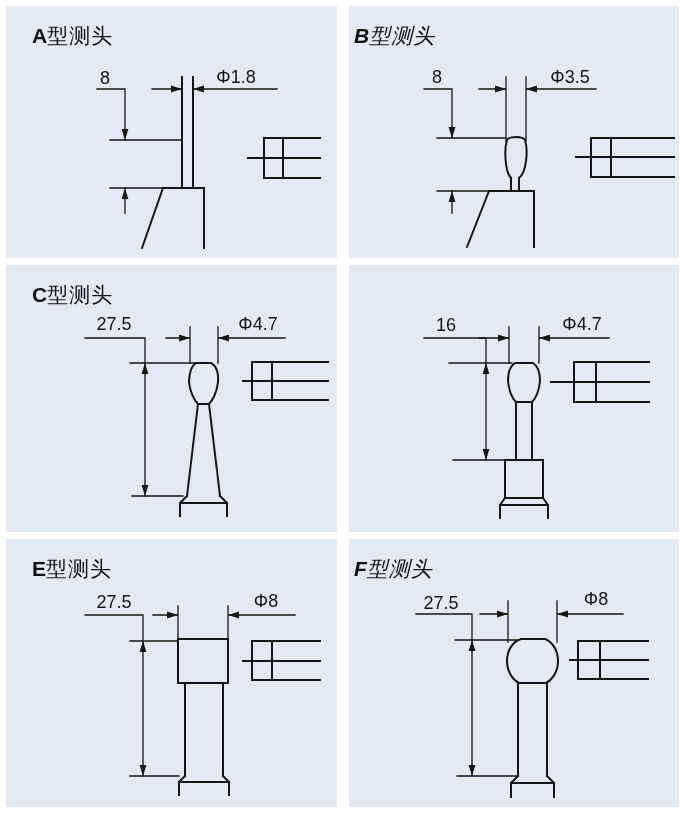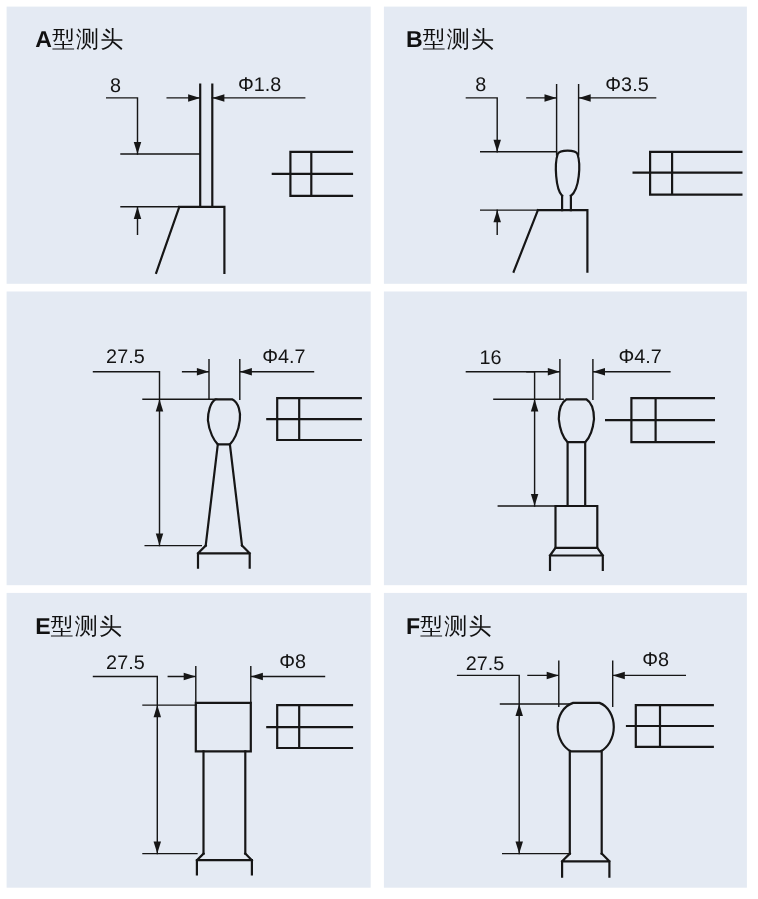--- a/index.html
+++ b/index.html
@@ -21,21 +21,21 @@
   .panel{
     position:relative;
     background:#e4eaf3;
     overflow:hidden;
   }
   .panel h2{
     position:absolute;top:16px;left:26px;margin:0;
     font-size:21px;font-weight:400;color:#111;
     letter-spacing:1px;white-space:nowrap;
   }
-  .panel.panel-right h2{left:20px;}
+  .panel.panel-right h2{left:5px;font-style:italic;}
   .panel h2 .ltr{font-weight:700;letter-spacing:0;}
   .panel svg{position:absolute;top:0;left:0;display:block;}
   .ol{stroke:#161616;stroke-width:2;fill:none;stroke-linecap:square;stroke-linejoin:miter;}
   .dim{stroke:#161616;stroke-width:1.3;fill:none;stroke-linecap:square;}
   .arr{fill:#161616;stroke:none;}
   .dtxt{font-family:"Liberation Sans",sans-serif;font-size:18px;fill:#141414;}
 </style>
 </head>
 <body>
 
@@ -88,20 +88,21 @@
         <path d="M162,172 V185 M170,172 V185"></path>
         <path d="M140,185 H185 M140,185 L118,241 M185,185 V241"></path>
       </g>
       <g class="ol">
         <path d="M242,132 H325 M242,171 H325 M242,132 V171 M262,132 V171 M227,151 H325"></path>
       </g>
     </svg>
   </section>
 
   <section class="panel">
+    <h2><span class="ltr">C</span><span>型测头</span></h2>
     <svg width="331" height="267" viewBox="0 0 331 267">
       <g>
         <path class="dim" d="M79,73 H139 M139,73 V231"></path>
         <polygon class="arr" points="139,98 135.6,109 142.4,109"></polygon>
         <polygon class="arr" points="139,231 135.6,220 142.4,220"></polygon>
         <path class="dim" d="M124,98 H191 M126,231 H177"></path>
         <text class="dtxt" x="108" y="65" text-anchor="middle">27.5</text>
       </g>
       <g>
         <path class="dim" d="M160,73 H184 M212,73 H279 M184,62 V98 M212,62 V98"></path>

